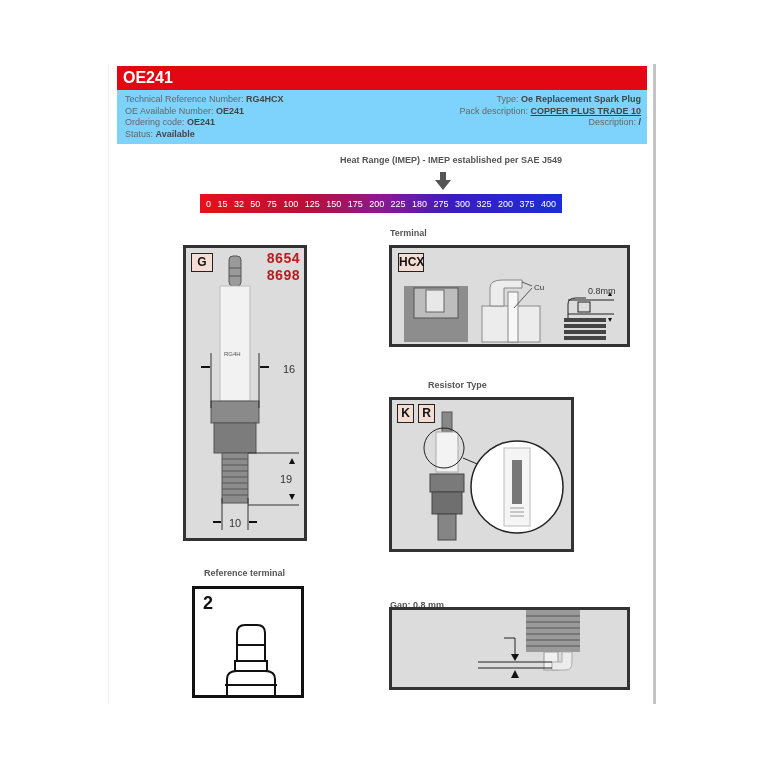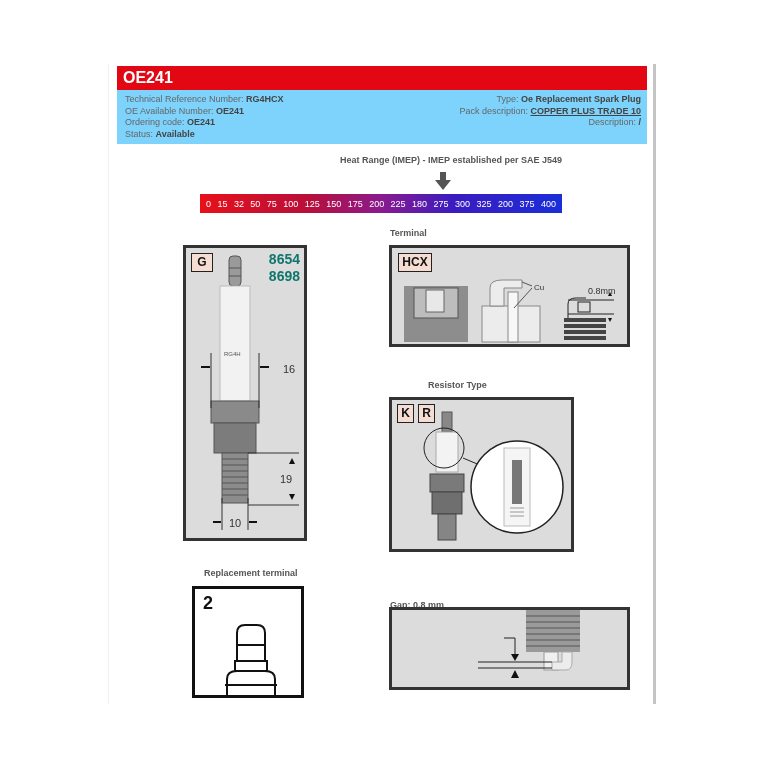--- a/index.html
+++ b/index.html
@@ -26,22 +26,22 @@
     background: linear-gradient(90deg, #e8101a 0%, #b80f3a 30%, #8a1a8e 50%, #3a1cc0 70%, #1a2ed8 100%);
     display: flex; align-items: center; justify-content: space-between; padding: 0 6px 0 6px; }
   .heat-scale span { color: #fff; font-size: 9px; }
 
   .section-label { position: absolute; font-size: 9px; font-weight: bold; color: #555; }
 
   .figure-box { position: absolute; background: #dcdcdc; border: 3px solid #333; }
   .code-badge { position: absolute; background: #f5ddd3; border: 1.5px solid #222; color: #111;
     font-weight: bold; font-size: 12px; text-align: center; line-height: 16px; height: 19px; }
 
-  .dim-codes { position: absolute; right: 4px; top: 3px; color: #0f766e; font-weight: bold; font-size: 14px;
-    line-height: 17px; text-align: left; }
+  .dim-codes { position: absolute; right: 4px; top: 3px; color: #b91c1c; font-weight: bold; font-size: 14px;
+    line-height: 17px; text-align: left; font-family: Liberation Mono, monospace; }
 
   .conn-box { position: absolute; left: 192px; top: 586px; width: 112px; height: 112px;
     border: 3px solid #111; background: #fff; }
   .conn-num { position: absolute; left: 8px; top: 4px; font-size: 18px; font-weight: bold; color: #111; }
 </style>
 </head>
 <body>
 
 <div class="page-frame"></div>
 
@@ -134,21 +134,21 @@
     <line x1="36" y1="250" x2="36" y2="282" stroke="#333"></line>
     <line x1="62" y1="250" x2="62" y2="282" stroke="#333"></line>
     <polygon points="27,273 35,273 35,275 27,275" fill="#111"></polygon>
     <polygon points="63,273 71,273 71,275 63,275" fill="#111"></polygon>
     <text x="43" y="279" font-size="11" fill="#333">10</text>
   </svg>
 </div>
 
 <div class="section-label" style="left:390px; top:228px;">Terminal</div>
 <div class="figure-box" style="left:389px; top:245px; width:241px; height:102px;">
-  <div class="code-badge" style="left:6px; top:5px; width:34px;">HCX</div>
+  <div class="code-badge" style="left:6px; top:5px; width:26px;">HCX</div>
   <svg style="position:absolute; left:0; top:0;" width="235" height="96">
 
     <rect x="12" y="38" width="64" height="56" fill="#8d8d8d"></rect>
     <rect x="22" y="40" width="44" height="30" fill="#bdbdbd" stroke="#555"></rect>
     <rect x="34" y="42" width="18" height="22" fill="#e8e8e8" stroke="#666"></rect>
 
     <g stroke="#888" fill="#ececec">
       <rect x="90" y="58" width="58" height="36"></rect>
       <path d="M98 58 L98 40 Q98 32 110 32 L130 32 L130 40 L112 40 L112 58 Z"></path>
       <rect x="116" y="44" width="10" height="50" fill="#f7f7f7"></rect>
@@ -191,21 +191,21 @@
     <rect x="112" y="48" width="26" height="78" fill="#f5f5f5" stroke="#bbb"></rect>
     <rect x="120" y="60" width="10" height="44" fill="#777"></rect>
     <g stroke="#999">
         <line x1="118" y1="108" x2="132" y2="108"></line>
         <line x1="118" y1="112" x2="132" y2="112"></line>
         <line x1="118" y1="116" x2="132" y2="116"></line>
       </g>
   </svg>
 </div>
 
-<div class="section-label" style="left:204px; top:568px;">Replacement terminal</div>
+<div class="section-label" style="left:204px; top:568px;">Reference terminal</div>
 <div class="conn-box">
   <div class="conn-num">2</div>
   <svg style="position:absolute; left:0; top:0;" width="106" height="106">
     <g fill="#fff" stroke="#111" stroke-width="2">
       <path d="M42 72 L42 44 Q42 36 50 36 L62 36 Q70 36 70 44 L70 72 Z"></path>
       <line x1="42" y1="56" x2="70" y2="56"></line>
       <rect x="40" y="72" width="32" height="10"></rect>
       <path d="M32 106 L32 90 Q32 82 42 82 L70 82 Q80 82 80 90 L80 106"></path>
       <line x1="30" y1="96" x2="82" y2="96"></line>
     </g>

